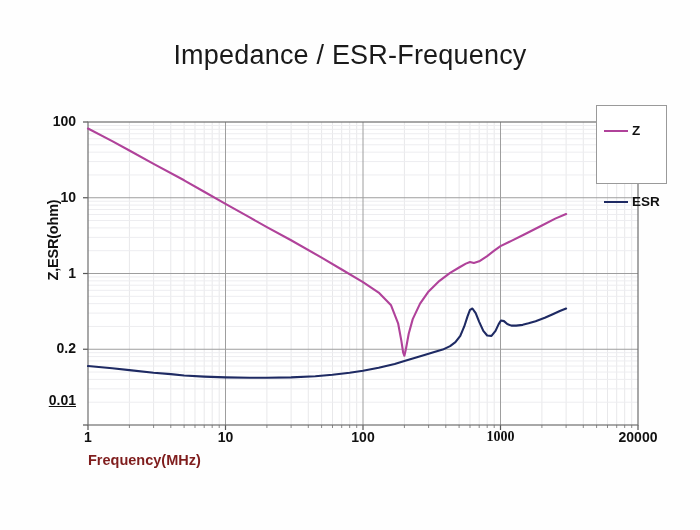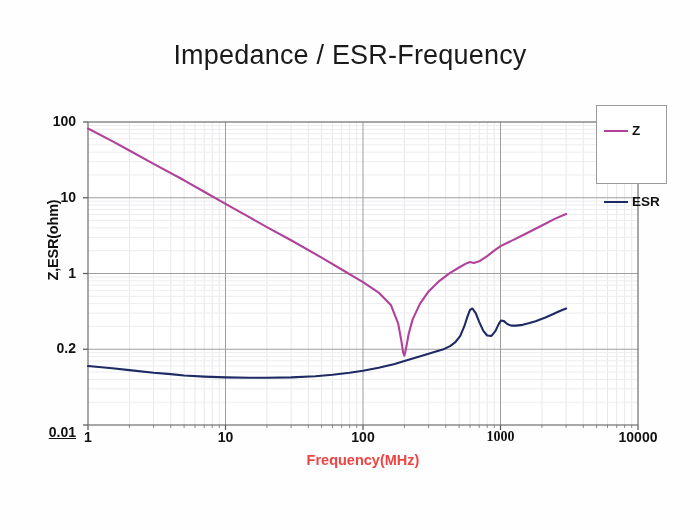--- a/index.html
+++ b/index.html
@@ -47,24 +47,23 @@
     font-size: 14.5px;
     font-weight: bold;
     color: #111;
     letter-spacing: -0.2px;
   }
   .xlabel {
     position: absolute;
     left: 88px;
     top: 452px;
     width: 550px;
-    text-align: center;
     font-size: 14.5px;
     font-weight: bold;
-    color: #ef4444;
+    color: #7f1d1d;
   }
   .ytick {
     position: absolute;
     width: 62px;
     text-align: right;
     font-size: 14px;
     font-weight: bold;
     color: #111;
   }
   .xtick {
@@ -240,32 +239,32 @@
     <g id="series-lines">
         <polyline points="88.00,128.53 112.21,141.07 129.39,150.54 153.60,163.88 184.11,180.29 204.20,191.75 225.50,203.88 249.71,217.42 266.89,227.08 291.10,240.22 321.61,257.63 341.70,269.48 363.00,282.10 378.67,292.57 391.07,305.33 398.10,323.31 401.33,340.62 403.19,352.72 404.39,355.78 405.87,349.25 408.71,333.79 412.74,319.11 420.06,303.64 428.60,291.42 439.49,280.84 450.10,272.85 459.11,267.50 465.88,263.63 470.00,261.96 473.85,262.90 479.20,261.28 487.17,256.04 494.21,250.70 500.50,246.10 511.39,240.82 524.71,234.22 541.89,225.51 555.22,218.64 566.10,214.01" fill="none" stroke="#b0429a" stroke-width="2.1" stroke-linejoin="round" stroke-linecap="round"></polyline>
         <polyline points="88.00,366.06 112.21,368.32 129.39,370.14 153.60,372.72 170.78,374.09 184.11,375.52 204.20,376.63 225.50,377.40 249.71,377.79 266.89,377.79 291.10,377.40 315.32,376.26 332.50,374.80 349.67,372.72 363.00,370.76 378.67,367.74 394.69,363.93 404.39,360.98 415.28,357.64 424.48,354.99 434.30,351.99 442.72,349.58 450.10,346.11 455.41,342.17 460.29,335.91 464.25,326.45 467.45,316.57 470.00,309.97 472.43,308.51 475.69,313.11 479.20,321.85 483.32,330.84 487.17,335.48 491.49,335.91 495.52,330.84 498.68,324.07 501.09,320.45 503.98,321.14 507.27,324.07 511.39,325.63 516.17,325.63 522.69,324.84 528.57,323.31 535.60,321.14 544.81,317.82 552.78,314.22 559.81,310.98 566.10,308.51" fill="none" stroke="#1e2a63" stroke-width="2.1" stroke-linejoin="round" stroke-linecap="round"></polyline>
       </g>
   </svg>
 
   <div class="ylabel">Z,ESR(ohm)</div>
   <div class="xlabel">Frequency(MHz)</div>
 
   <div id="ytick-labels">
-      <div class="ytick" style="left: 14px; top: 424px; text-decoration: underline;">0.01</div>
+      <div class="ytick" style="left: 14px; top: 392px; text-decoration: underline;">0.01</div>
       <div class="ytick" style="left: 14px; top: 340.25px;">0.2</div>
       <div class="ytick" style="left: 14px; top: 264.5px;">1</div>
       <div class="ytick" style="left: 14px; top: 188.75px;">10</div>
       <div class="ytick" style="left: 14px; top: 113px;">100</div>
     </div>
   <div id="xtick-labels">
       <div class="xtick" style="left: 48px;">1</div>
       <div class="xtick" style="left: 185.5px;">10</div>
       <div class="xtick" style="left: 323px;">100</div>
       <div class="xtick" style="left: 460.5px; font-family: Liberation Serif, serif;">1000</div>
-      <div class="xtick" style="left: 598px;">10000</div>
+      <div class="xtick" style="left: 598px;">20000</div>
     </div>
 
   <div class="legend-box">
     <div class="legend-row r0">
       <span class="legend-swatch" id="sw0" style="background: rgb(176, 66, 154);"></span>
       <span class="legend-text">Z</span>
     </div>
     <div class="legend-row r1">
       <span class="legend-swatch" id="sw1" style="background: rgb(30, 42, 99);"></span>
       <span class="legend-text">ESR</span>

